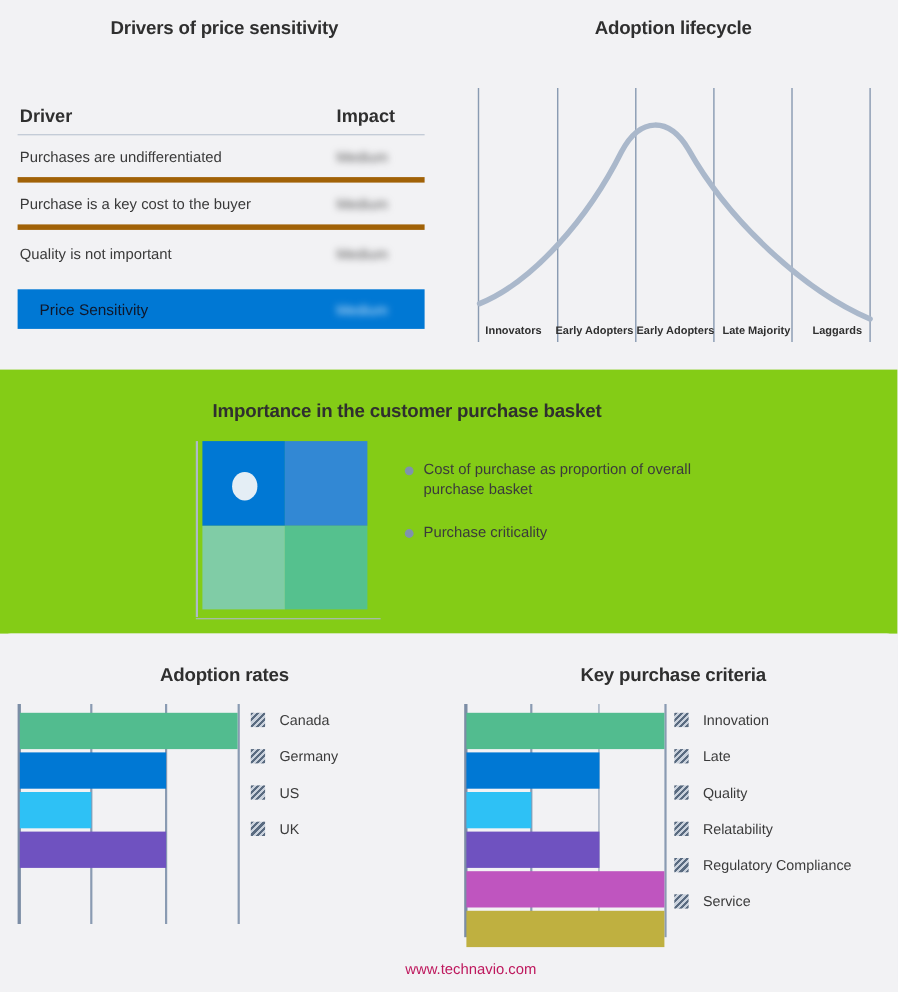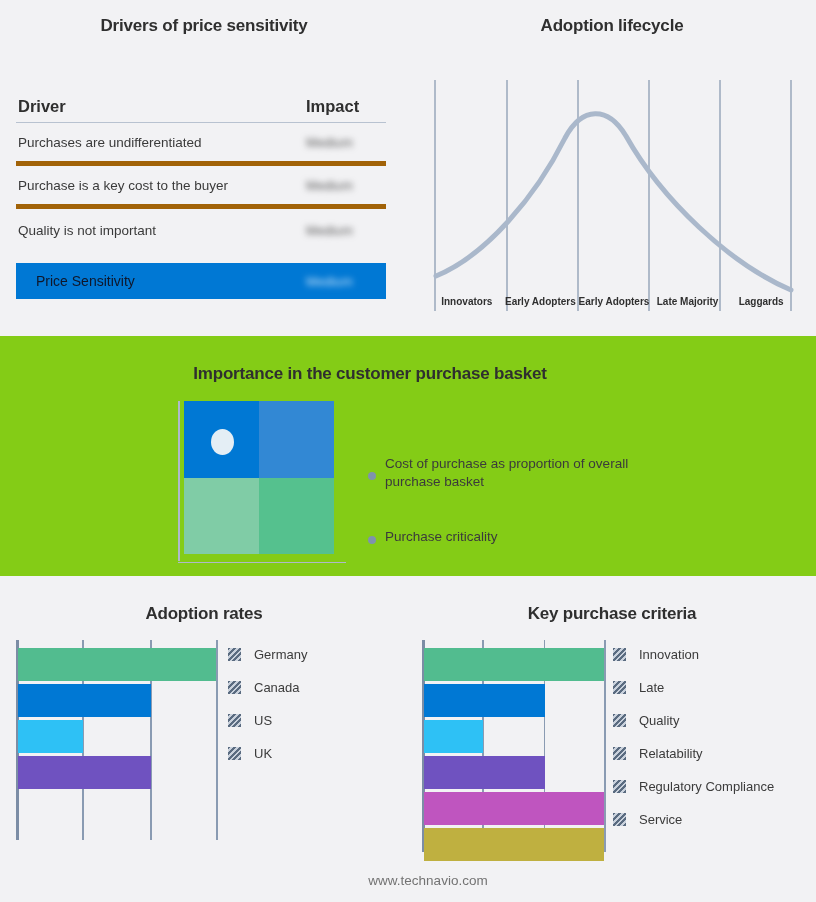--- a/index.html
+++ b/index.html
@@ -97,21 +97,21 @@
   #quad-dot {
     position: absolute;
     width: 23px; height: 26px;
     border-radius: 50%;
     background: #e4eef5;
   }
   #quad-axis-v { position: absolute; left: 0; top: 0; width: 1.5px; height: 160px; background: #aeb9ca; }
   #quad-axis-h { position: absolute; left: 0; bottom: 6px; width: 168px; height: 1.5px; background: #aeb9ca; }
 
   #basket-legend { position: absolute; left: 368px; top: 82px; width: 300px; }
-  .bl-item { display: flex; align-items: center; margin-bottom: 21px; margin-top: 37px; }
+  .bl-item { display: flex; align-items: flex-start; margin-bottom: 21px; }
   .bl-dot {
     width: 8px; height: 8px; border-radius: 50%;
     background: #7f93ad; margin-top: 6px; margin-right: 9px; flex: none;
   }
   .bl-text { font-size: 13.5px; color: #3b3b3b; line-height: 18px; max-width: 250px; }
 
   
   #adoption-panel { position: absolute; left: 0; top: 0; width: 408px; height: 326px; }
   #criteria-panel { position: absolute; left: 408px; top: 0; width: 408px; height: 326px; }
   #adoption-title { left: 0; top: 28px; width: 408px; font-size: 17px; }
@@ -132,21 +132,21 @@
   .bcl-item { display: flex; align-items: center; height: 33px; }
   .hatch-swatch {
     width: 13px; height: 13px; margin-right: 13px; flex: none;
     background: repeating-linear-gradient(135deg, #5a6b80 0 2px, #c9d1dc 2px 4px);
   }
   .bcl-text { font-size: 13px; color: #3b3b3b; }
 
   
   #footer {
     position: absolute; left: 0; top: 873px; width: 816px;
-    text-align: center; font-size: 13.5px; color: #737373; padding-left: 40px;
+    text-align: center; font-size: 13.5px; color: #be185d; padding-left: 40px;
   }
 </style>
 </head>
 <body>
 
 <div id="page">
 
   <div class="section" id="top-section">
 
     <div id="drivers-panel">
@@ -248,25 +248,25 @@
             <div class="bc-bar" style="position: absolute; left: 2px; top: 8px; height: 33px; width: 198px; background: rgb(82, 188, 143);"></div>
             <div class="bc-bar" style="position: absolute; left: 2px; top: 44px; height: 33px; width: 132.66px; background: rgb(0, 120, 212);"></div>
             <div class="bc-bar" style="position: absolute; left: 2px; top: 80px; height: 33px; width: 65.34px; background: rgb(46, 193, 245);"></div>
             <div class="bc-bar" style="position: absolute; left: 2px; top: 116px; height: 33px; width: 132.66px; background: rgb(111, 82, 192);"></div>
           </div>
       </div>
 
       <div class="bc-legend" id="adoption-legend">
         <div class="bcl-item">
           <span class="hatch-swatch"></span>
+          <span class="bcl-text">Canada</span>
+        </div>
+        <div class="bcl-item">
+          <span class="hatch-swatch"></span>
           <span class="bcl-text">Germany</span>
-        </div>
-        <div class="bcl-item">
-          <span class="hatch-swatch"></span>
-          <span class="bcl-text">Canada</span>
         </div>
         <div class="bcl-item">
           <span class="hatch-swatch"></span>
           <span class="bcl-text">US</span>
         </div>
         <div class="bcl-item">
           <span class="hatch-swatch"></span>
           <span class="bcl-text">UK</span>
         </div>
       </div>

